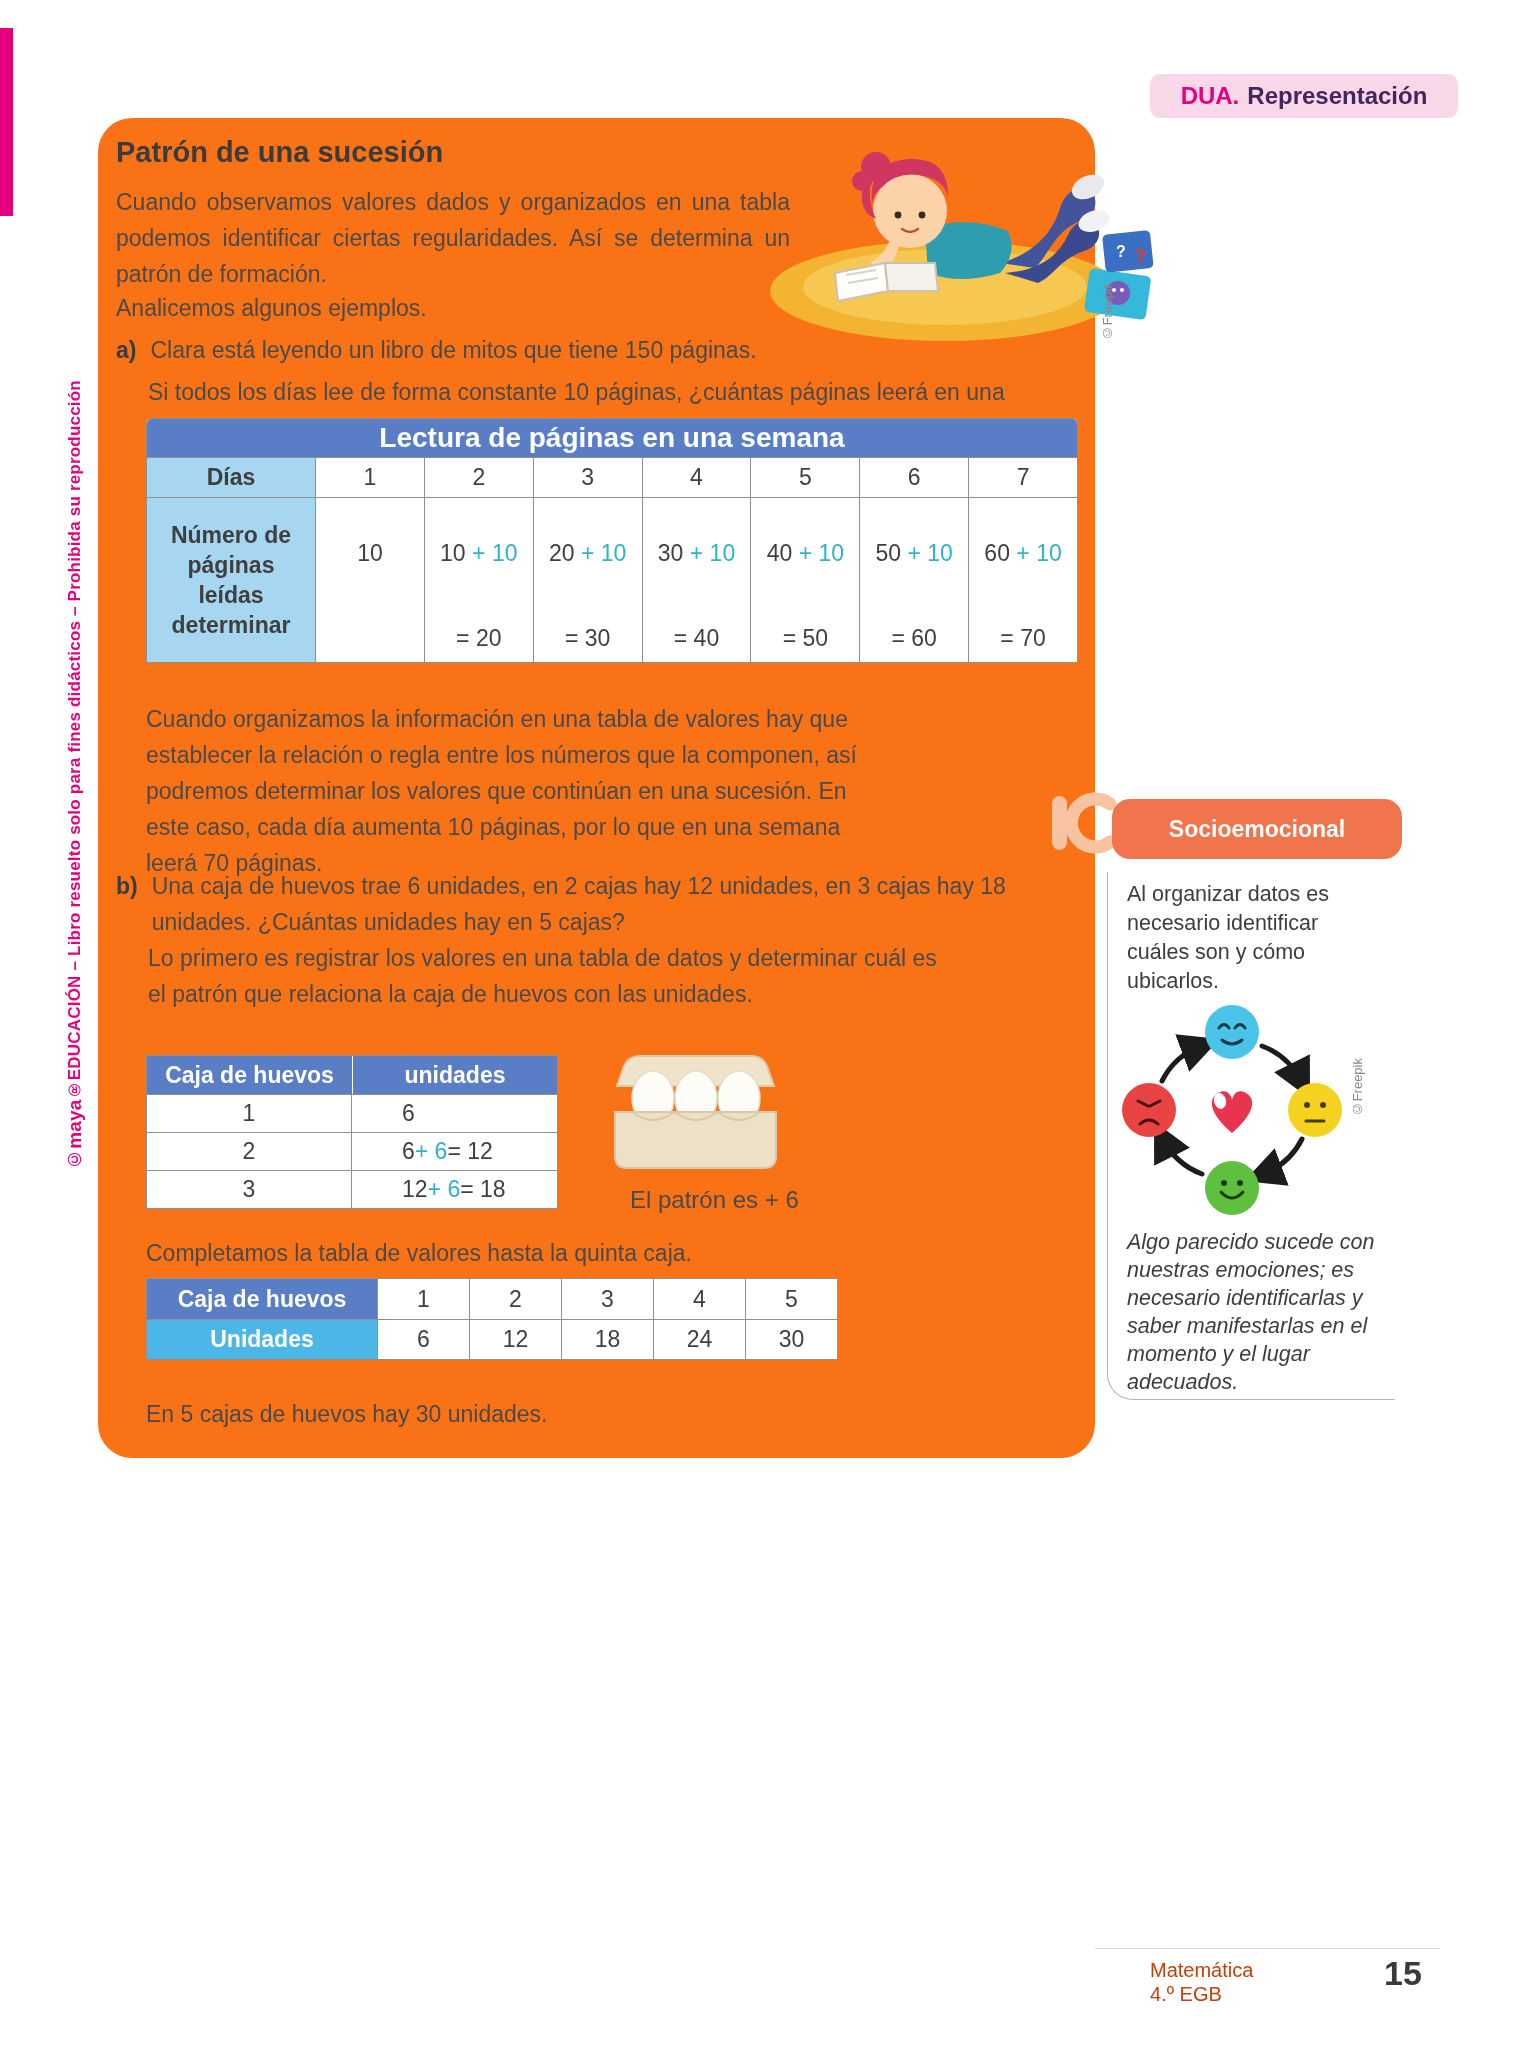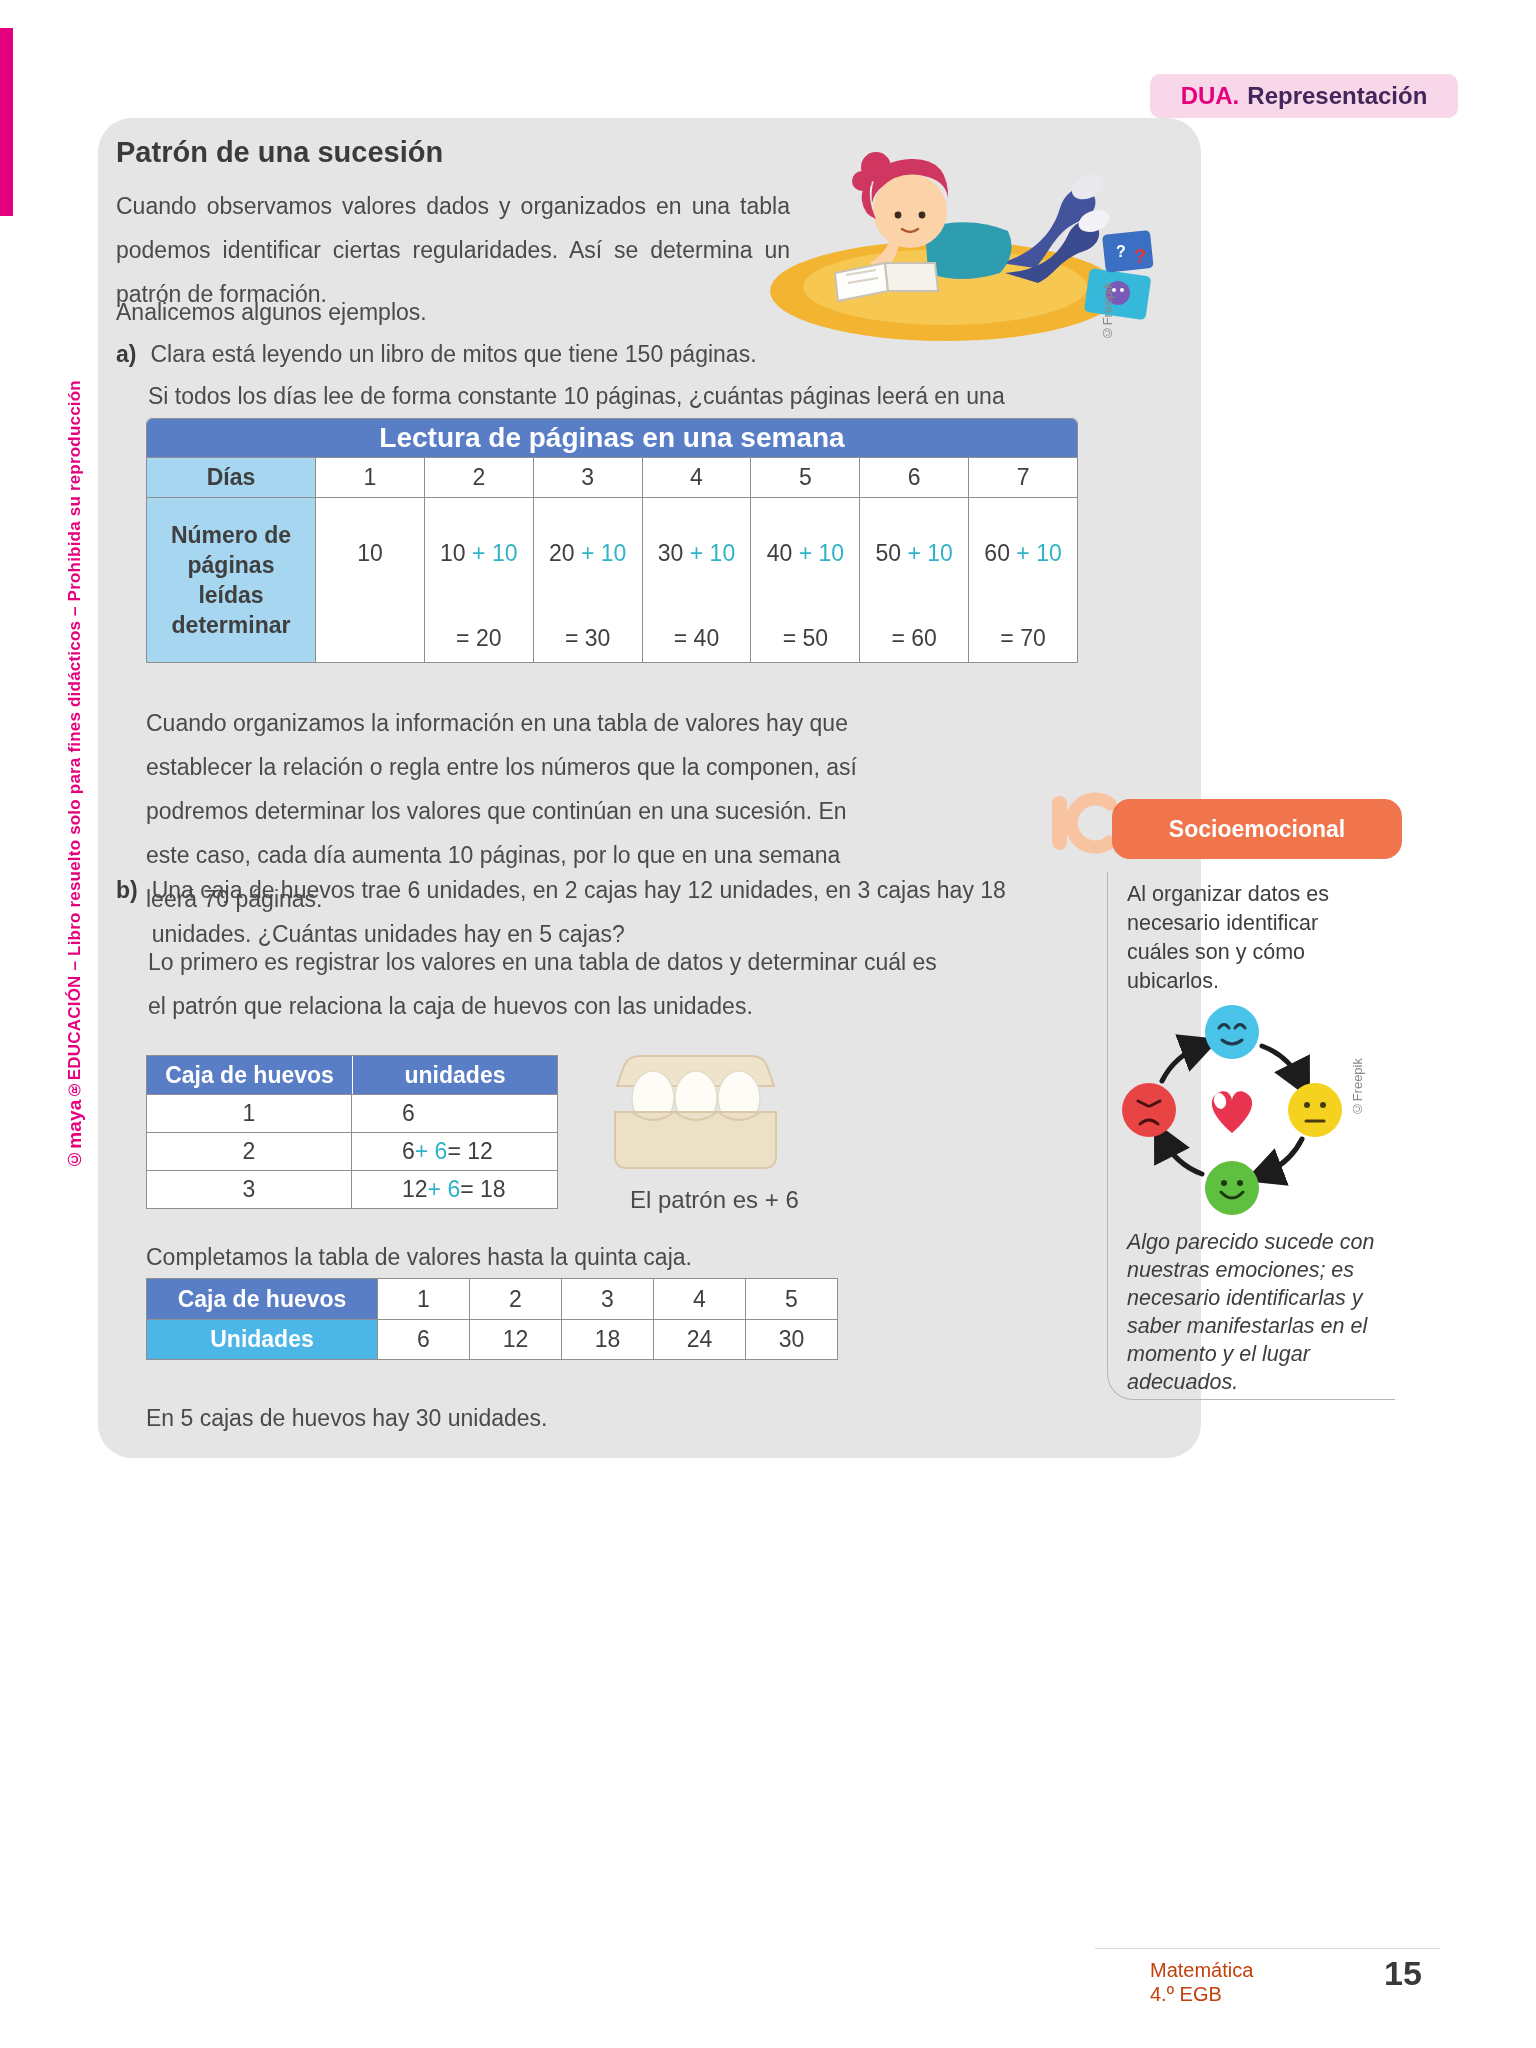--- a/index.html
+++ b/index.html
@@ -13,26 +13,26 @@
                transform:rotate(180deg); color:#e5007e; font-size:17px; font-weight:600;
                white-space:nowrap; letter-spacing:.2px; }
   .side-text .brand { font-weight:800; font-size:19px; }
 
   .dua-badge { position:absolute; left:1150px; top:74px; width:308px; height:44px; background:#f8d7e9;
                border-radius:10px; display:flex; align-items:center; justify-content:center; gap:8px;
                font-size:24px; font-weight:bold; }
   .dua-badge .dua { color:#e5007e; }
   .dua-badge .dua-rest { color:#43265c; }
 
-  .panel { position:absolute; left:98px; top:118px; width:1103px; height:1340px;
-           background:#e5e5e5; border-radius:34px; }
+  .panel { position:absolute; left:98px; top:118px; width:997px; height:1340px;
+           background:#f97316; border-radius:34px; }
   .panel > * { position:absolute; }
 
   .title { left:18px; top:18px; font-size:29px; font-weight:bold; color:#3b3b3b; }
-  .p { font-size:23px; line-height:44px; color:#4a4a4a; }
+  .p { font-size:23px; line-height:36px; color:#4a4a4a; }
   .p1 { left:18px; top:66px; width:674px; text-align:justify; }
   .p2 { left:18px; top:172px; }
   .item { display:flex; gap:14px; }
   .item-a { left:18px; top:214px; width:960px; }
   .item-b { left:18px; top:750px; width:950px; }
   .item-label { font-weight:bold; color:#3b3b3b; flex:0 0 auto; }
   .a-question { left:50px; top:256px; width:945px; }
   .p3 { left:48px; top:583px; width:714px; }
   .p4 { left:50px; top:822px; width:810px; }
   .p5 { left:48px; top:1117px; }

